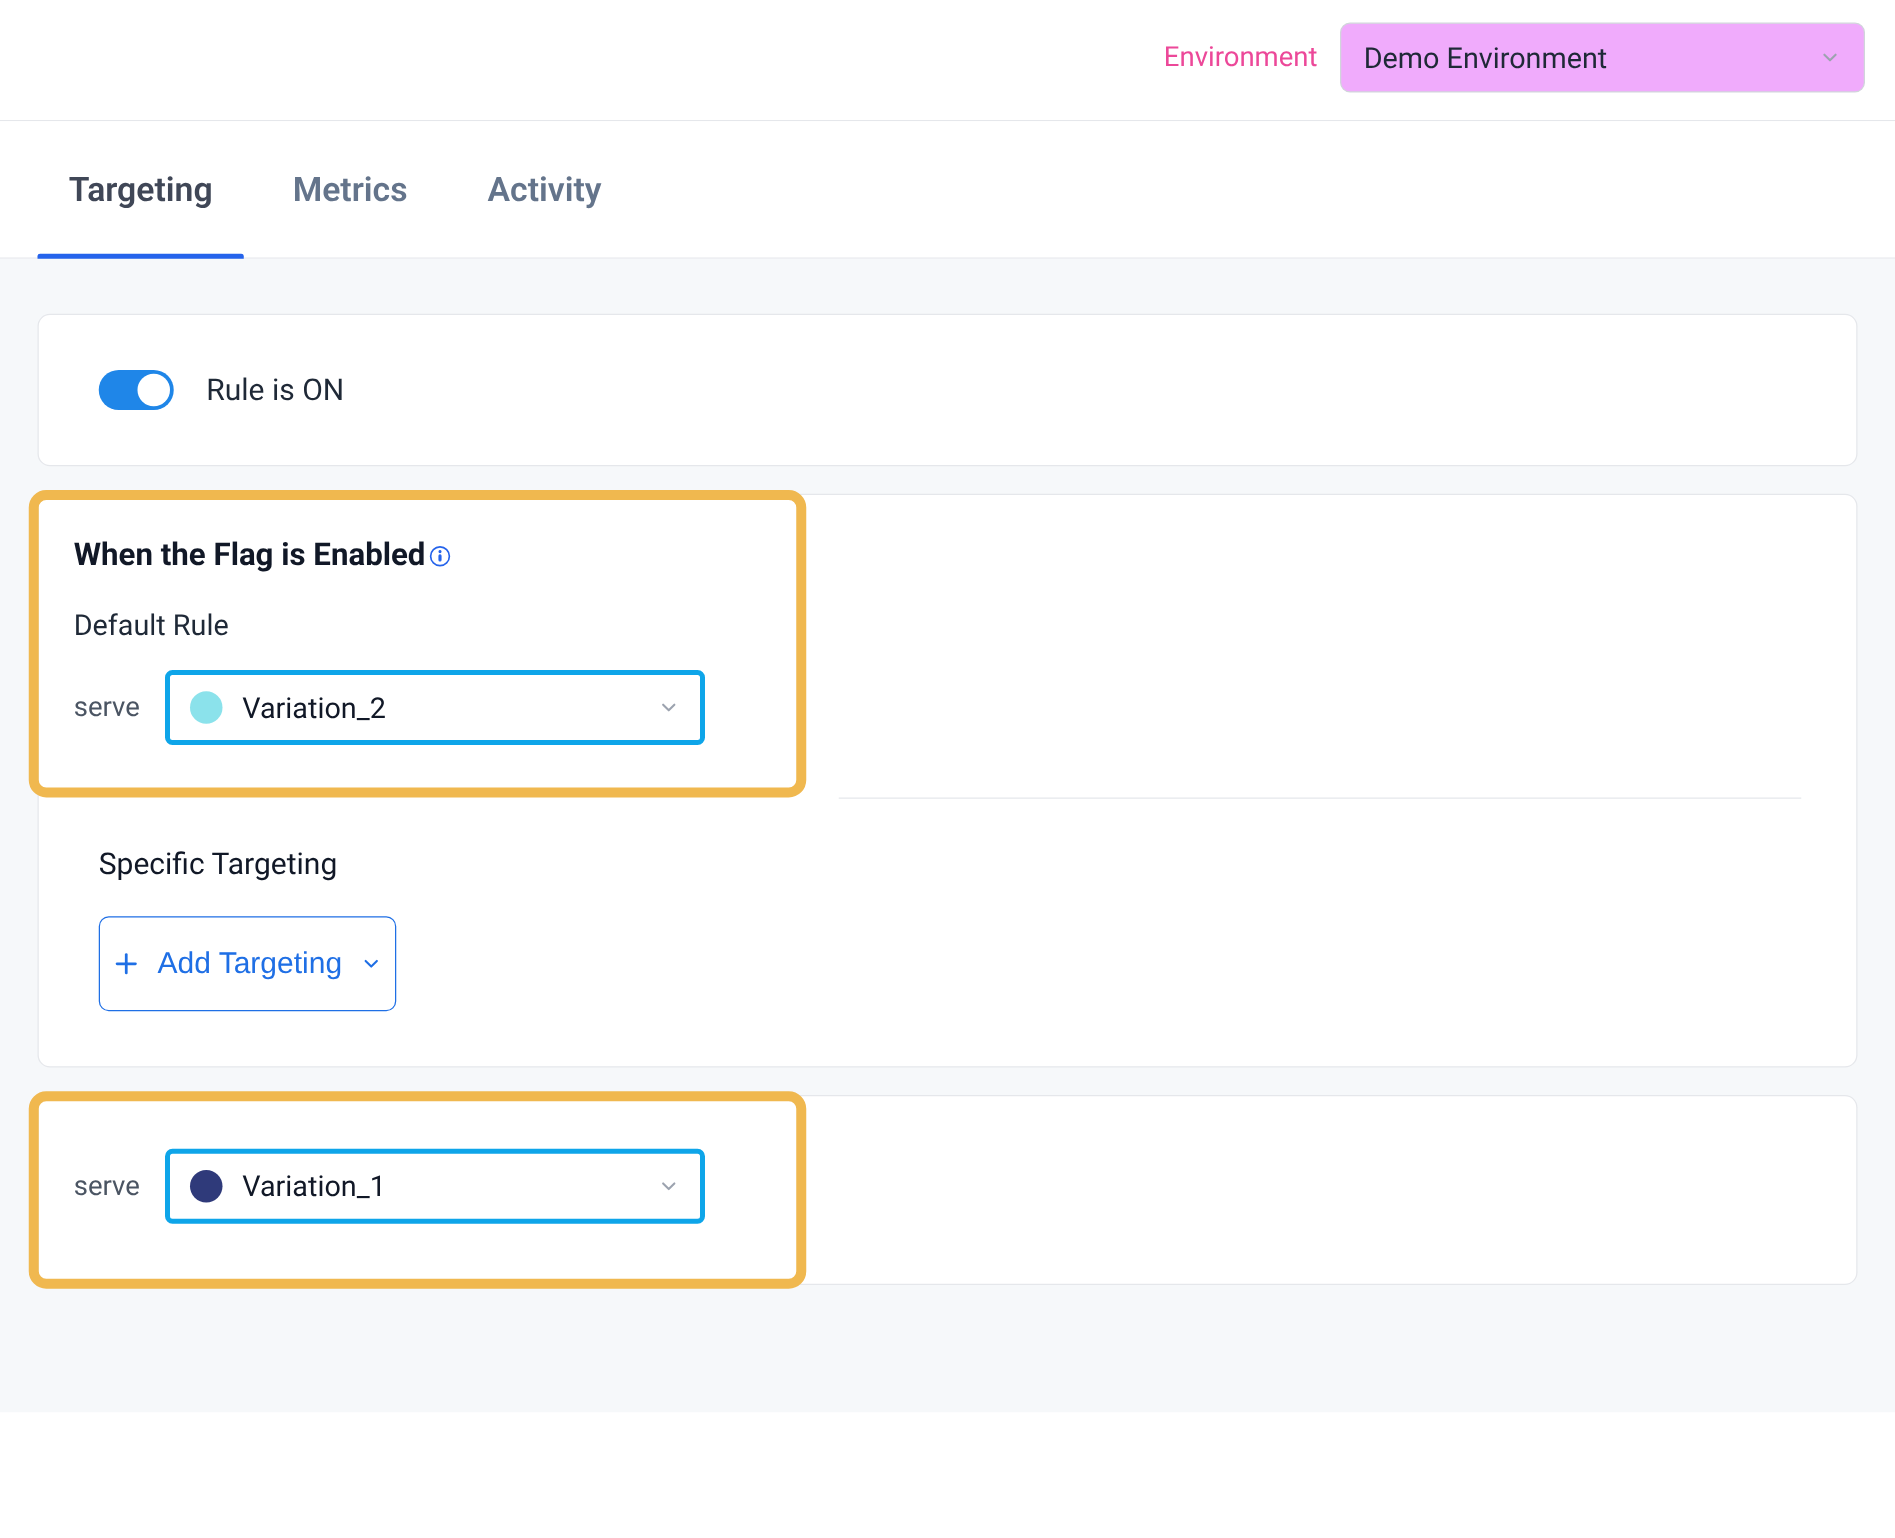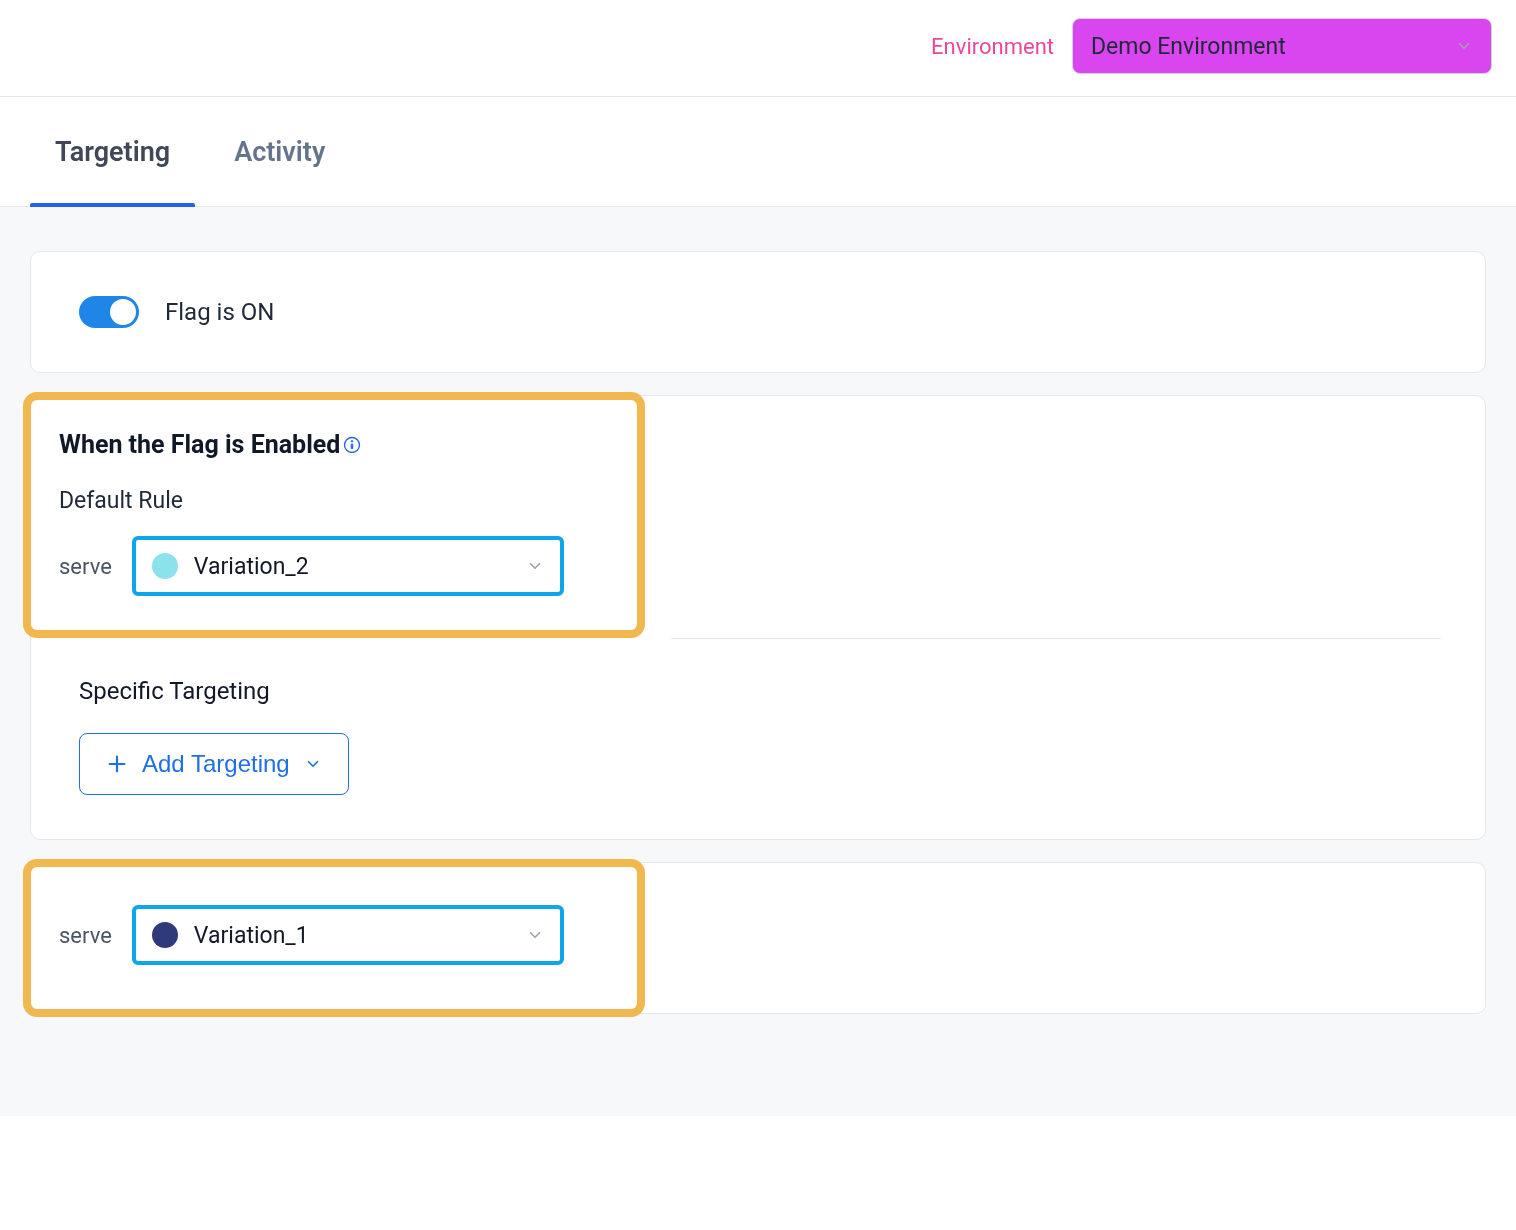--- a/index.html
+++ b/index.html
@@ -22,21 +22,21 @@
     .env-label {
       color: #ec4899;
       font-size: 22px;
       font-weight: 400;
     }
     .env-select {
       width: 420px;
       height: 56px;
       border: 1.5px solid #d1d5db;
       border-radius: 8px;
-      background: #d946ef;
+      background: #f0abfc;
       display: flex;
       align-items: center;
       justify-content: space-between;
       padding: 0 18px;
       cursor: pointer;
       font-size: 23px;
       color: #1f2937;
       font-weight: 400;
     }
     .chev-down {
@@ -206,22 +206,22 @@
     .specific-title {
       font-size: 24px;
       color: #111827;
       font-weight: 400;
       margin-bottom: 28px;
     }
     .add-targeting-btn {
       display: inline-flex;
       align-items: center;
       gap: 14px;
-      height: 62px;
-      padding: 0 26px;
+      height: 76px;
+      padding: 0 10px;
       border: 1.5px solid #1f6fe5;
       border-radius: 8px;
       background: #ffffff;
       color: #1f6fe5;
       font-size: 24px;
       font-weight: 500;
       cursor: pointer;
     }
     .plus-icon { width: 22px; height: 22px; }
     .plus-icon line { stroke:#1f6fe5; stroke-width:2.4; stroke-linecap:round;}
@@ -239,31 +239,32 @@
     <div class="env-select">
       <span>Demo Environment</span>
       <svg class="chev-down" viewBox="0 0 24 24">
         <polyline points="6 9 12 15 18 9"></polyline>
       </svg>
     </div>
   </div>
   <div class="divider"></div>
   <div class="tabs-row">
     <div class="tab active">Targeting</div>
+    <div class="tab">Metrics</div>
     <div class="tab">Activity</div>
   </div>
 </div>
 
 <div class="page-area">
 
   <div class="card flag-card">
     <span class="toggle on">
       <span class="knob"></span>
     </span>
-    <span class="flag-status-label">Flag is ON</span>
+    <span class="flag-status-label">Rule is ON</span>
   </div>
 
   <div class="card enabled-card">
     <div class="highlight-box top">
       <div class="section-inner">
         <div class="section-title-row">
           <span class="section-title">When the Flag is Enabled</span>
           <svg class="info-icon" viewBox="0 0 24 24">
             <circle cx="12" cy="12" r="9"></circle>
             <rect x="11" y="10.5" width="2" height="6" rx="1"></rect>

